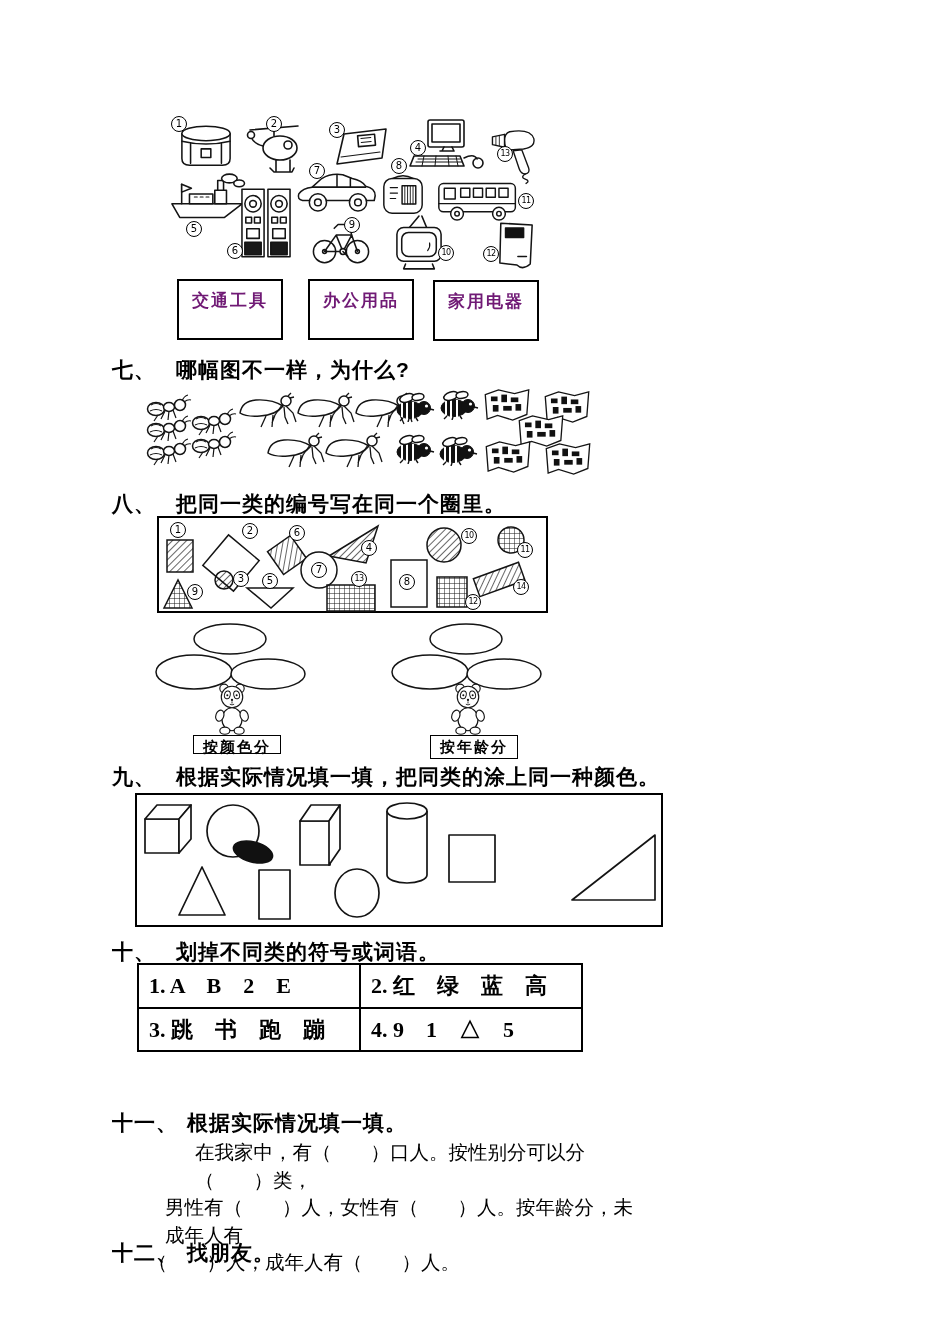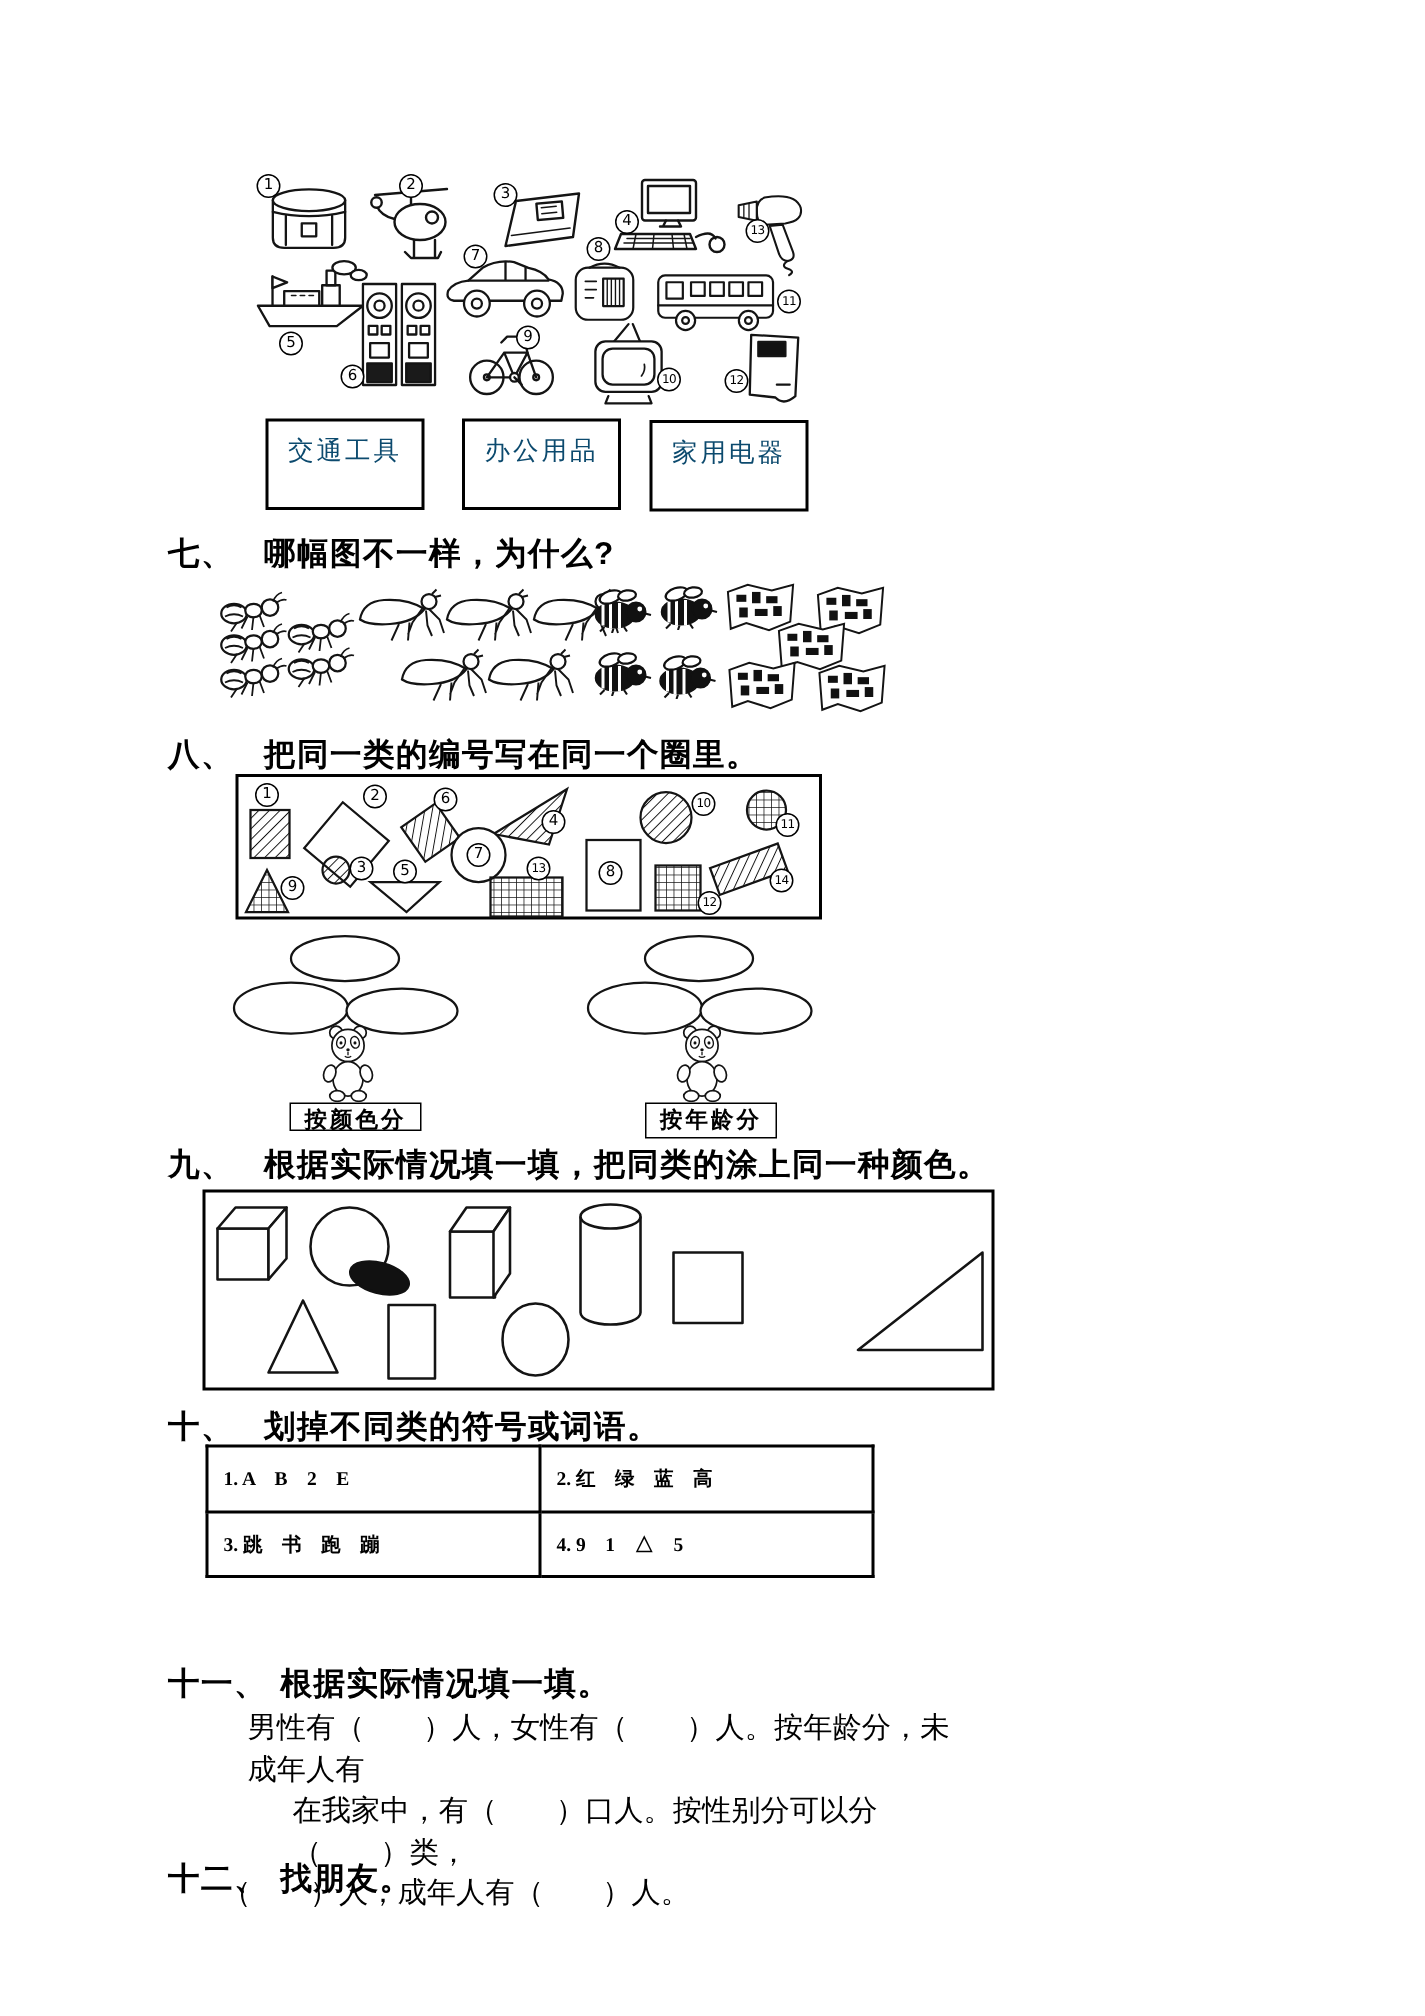--- a/index.html
+++ b/index.html
@@ -11,29 +11,29 @@
          font-size:21px;line-height:25px;color:#000;letter-spacing:1px;}
   .qhead .qnum{min-width:64px;}
   .qhead.tight .qnum{min-width:0;margin-right:9px;}
   
   .cnum{position:absolute;box-sizing:border-box;width:16px;height:16px;border:1.4px solid #000;
         border-radius:50%;background:#fff;font-size:10px;line-height:13px;text-align:center;
         font-family:"DejaVu Sans",sans-serif;color:#000;z-index:5;}
   .cnum.d2{font-size:8px;letter-spacing:-0.5px;}
   
   .catbox{position:absolute;box-sizing:border-box;border:2px solid #000;background:#fff;}
-  .catbox span{display:block;text-align:center;margin-top:8px;font-size:17px;font-weight:normal;
-               letter-spacing:2px;color:#0c4a6e;}
+  .catbox span{display:block;text-align:center;margin-top:8px;font-size:17px;font-weight:bold;
+               letter-spacing:2px;color:#701a75;}
   .outbox{position:absolute;box-sizing:border-box;border:2.2px solid #000;background:#fff;}
   .sortlabel{position:absolute;box-sizing:border-box;border:1.6px solid #000;background:#fff;
              text-align:center;font-size:15px;font-weight:bold;line-height:21px;letter-spacing:2px;color:#000;}
   
   .oddtable{position:absolute;border-collapse:collapse;table-layout:fixed;background:#fff;}
   .oddtable td{border:2.3px solid #000;font-family:"Liberation Serif",serif;font-weight:bold;
-               font-size:13px;padding:0 0 0 10px;color:#000;vertical-align:middle;}
+               font-size:22px;padding:0 0 0 10px;color:#000;vertical-align:middle;}
   
   .fill-text{position:absolute;font-family:"Liberation Serif",serif;font-size:19.5px;
              line-height:27.5px;color:#000;}
   
   .art{stroke:#141414;stroke-width:1.6;fill:#fff;stroke-linecap:round;stroke-linejoin:round;}
   svg{overflow:visible;}
 </style>
 </head>
 <body>
 
@@ -449,22 +449,22 @@
     </tr>
   </tbody>
     </table>
 
   <div class="qhead tight" style="left:112px;top:1110px">
     <span class="qnum">十一、</span>
     <span class="qtitle">根据实际情况填一填。</span>
   </div>
 
   <div class="fill-text" style="left:148px;top:1139px;width:500px">
+    <div style="margin-left:47px">在我家中，有（　　）口人。按性别分可以分（　　）类，</div>
     <div style="margin-left:17px">男性有（　　）人，女性有（　　）人。按年龄分，未成年人有</div>
-    <div style="margin-left:47px">在我家中，有（　　）口人。按性别分可以分（　　）类，</div>
     <div>（　　）人，成年人有（　　）人。</div>
   </div>
 
   <div class="qhead tight" style="left:112px;top:1240px">
     <span class="qnum">十二、</span>
     <span class="qtitle">找朋友。</span>
   </div>
 
 </div>
 

